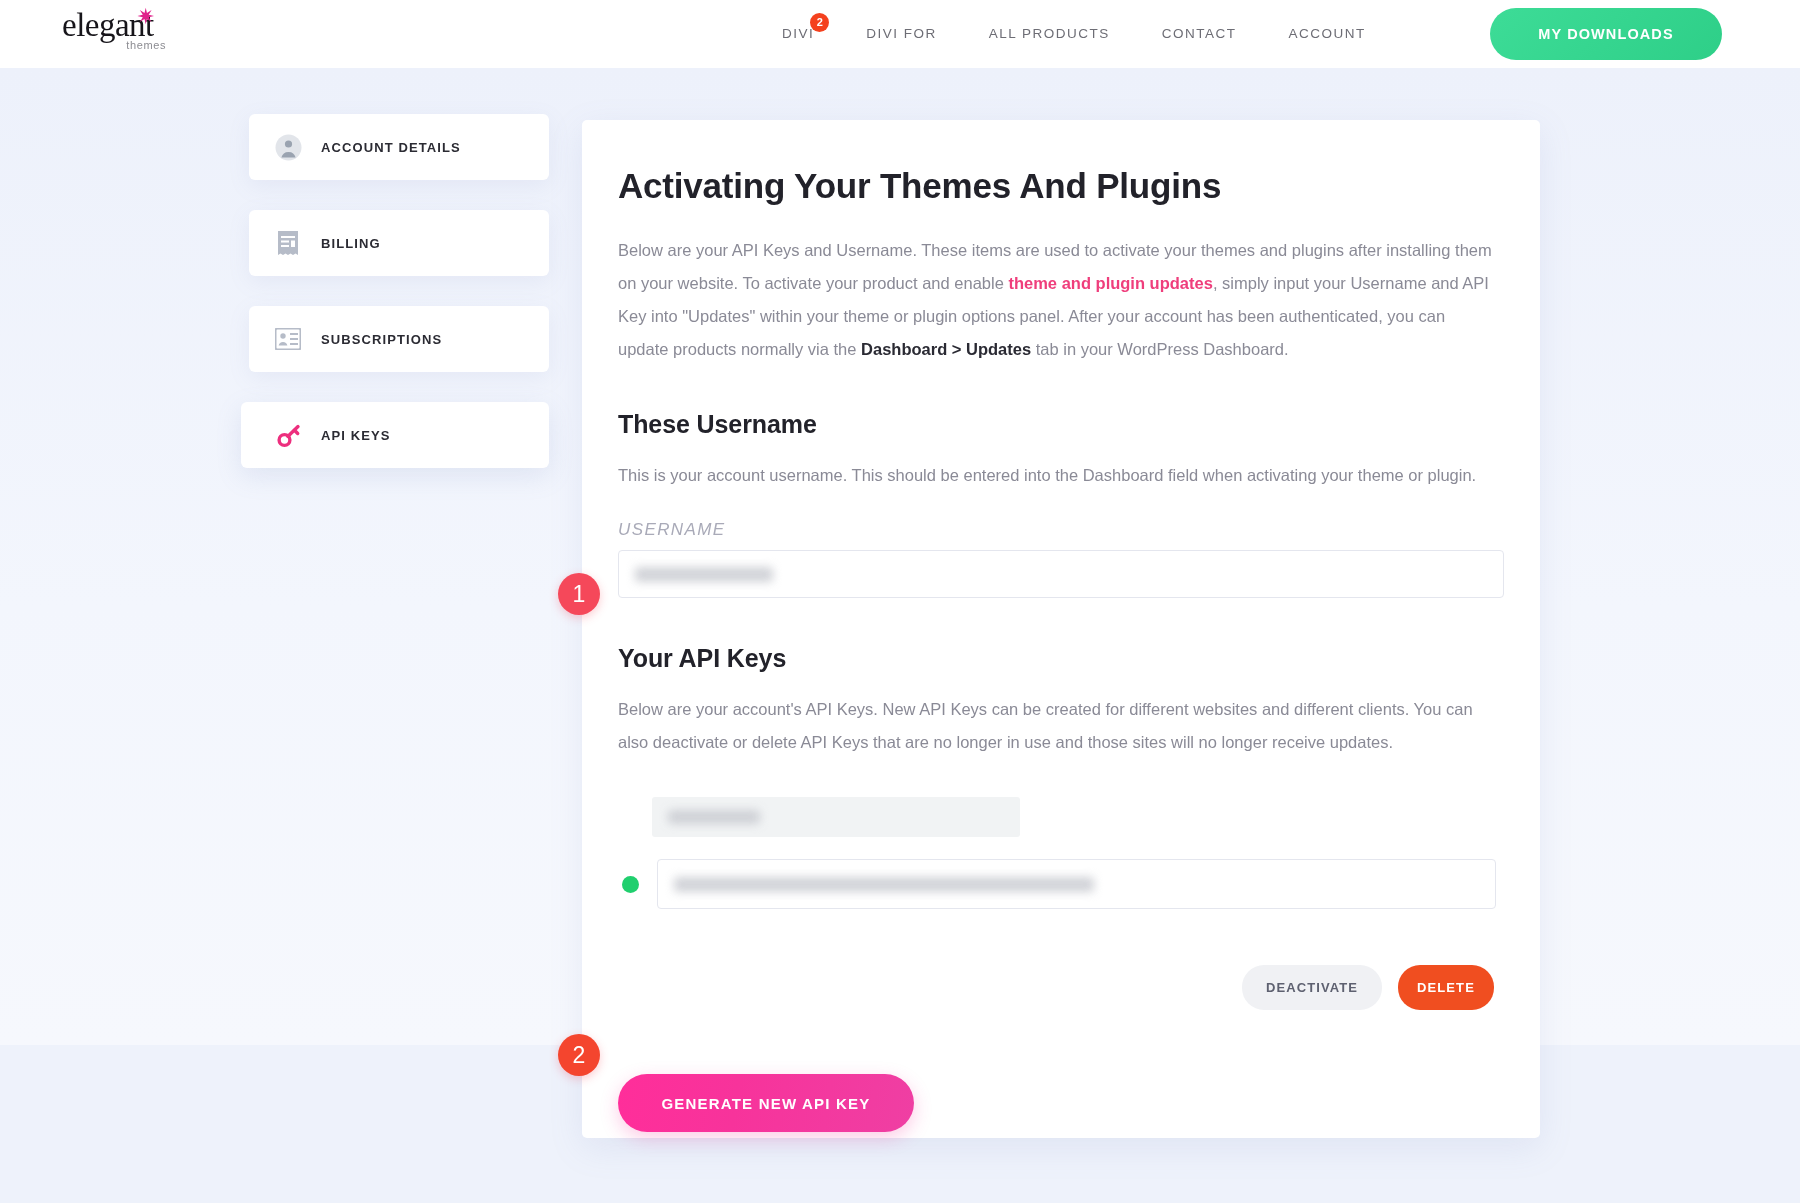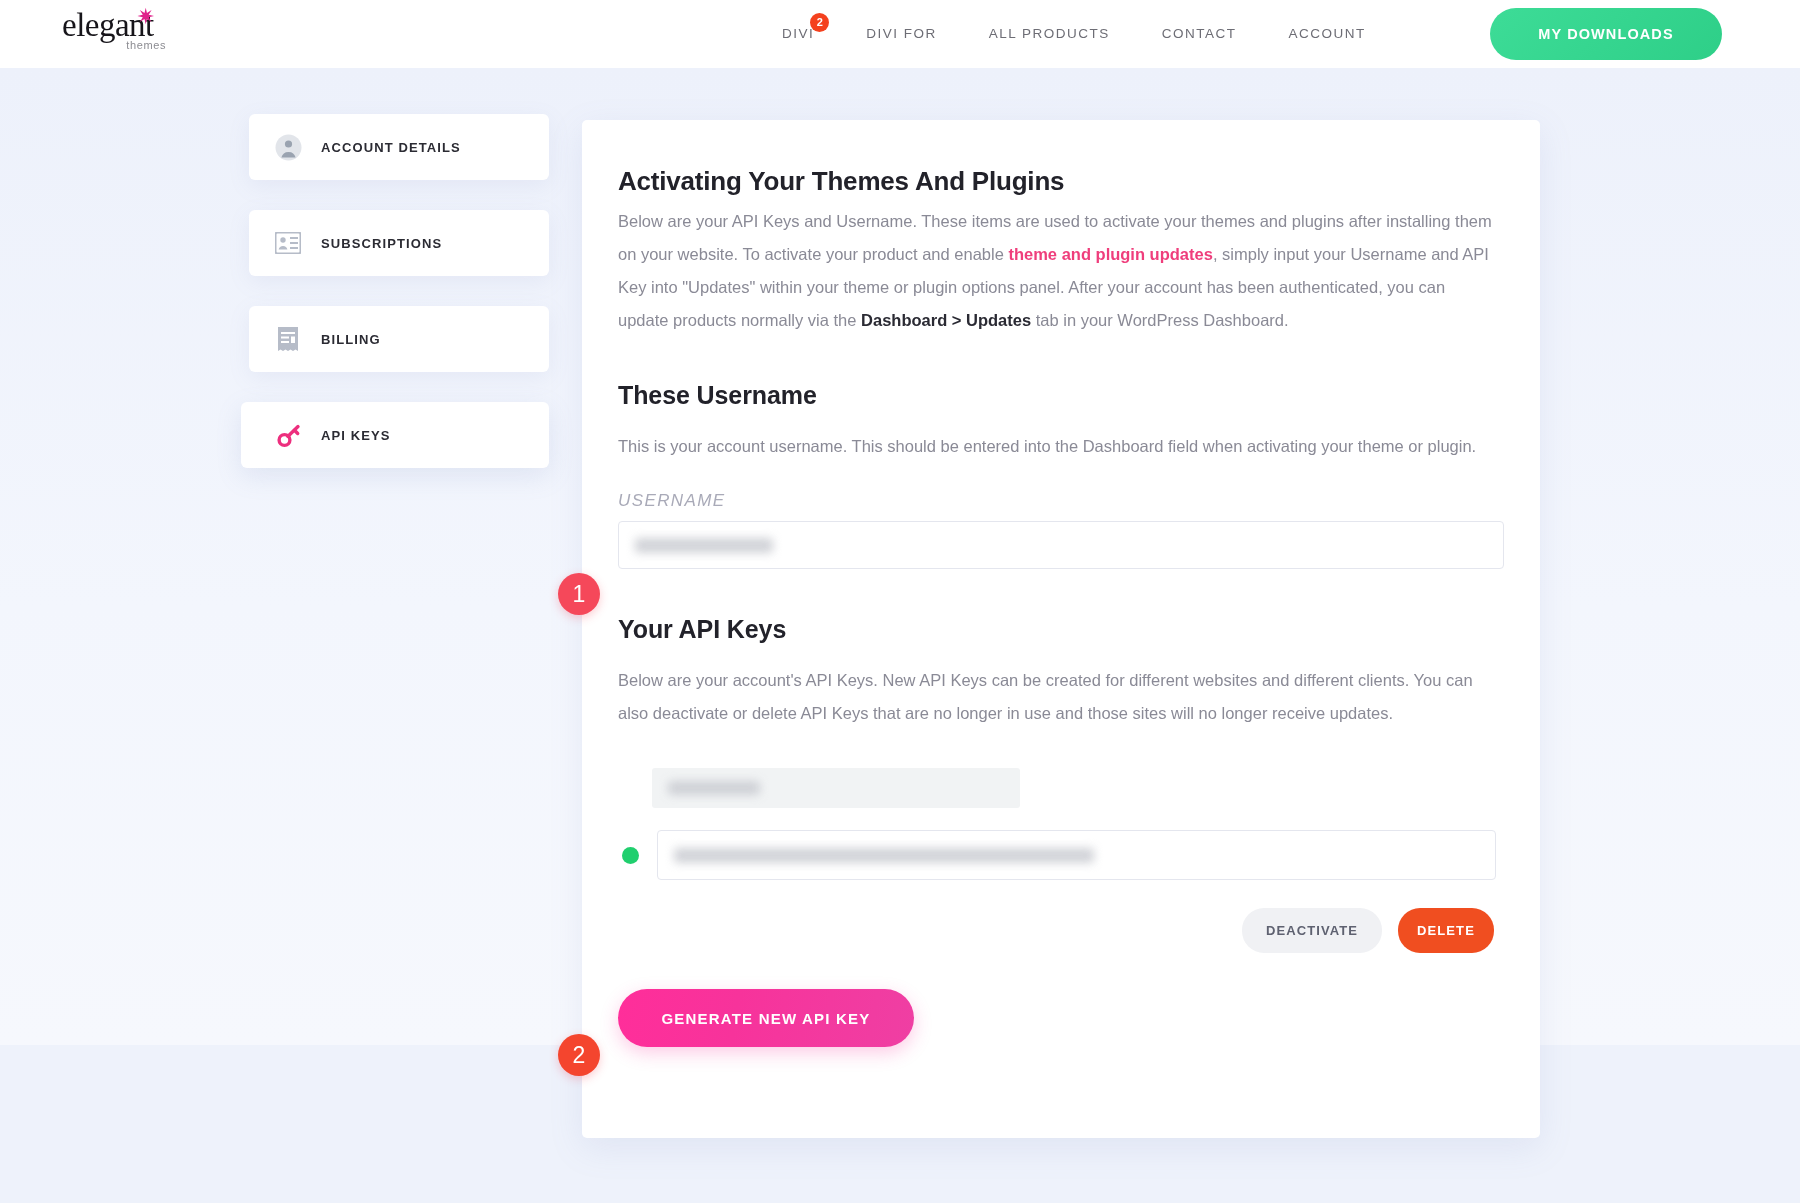--- a/index.html
+++ b/index.html
@@ -174,25 +174,25 @@
     top: 52px;
     width: 958px;
     height: 1018px;
     background: #ffffff;
     border-radius: 5px;
     box-shadow: 0 10px 34px rgba(120,136,190,0.13);
   }
   .panel-inner { padding: 46px 44px 0 36px; }
 
   h1.title {
-    font-size: 26px;
+    font-size: 35px;
     font-weight: bold;
     color: #22222a;
     letter-spacing: -0.2px;
-    margin-bottom: 8px;
+    margin-bottom: 28px;
   }
   h2.subtitle {
     font-size: 25px;
     font-weight: bold;
     color: #22222a;
     letter-spacing: -0.1px;
     margin-bottom: 20px;
   }
   p.body {
     font-size: 16.5px;
@@ -290,20 +290,21 @@
     border-radius: 22px;
     font-family: "Liberation Sans", sans-serif;
     font-size: 13px;
     font-weight: bold;
     letter-spacing: 1.1px;
     cursor: pointer;
     height: 45px;
     display: flex;
     align-items: center;
     justify-content: center;
+    margin-top: 28px;
   }
   .btn-deactivate {
     background: #f0f1f4;
     color: #5e6170;
     width: 140px;
   }
   .btn-delete {
     background: #f04e20;
     color: #ffffff;
     width: 96px;
@@ -383,49 +384,49 @@
 
     <div class="side-item">
       <span class="side-icon">
         <svg width="27" height="27" viewBox="0 0 27 27">
           <circle cx="13.5" cy="13.5" r="13" fill="#e2e5ea"></circle>
           <circle cx="13.5" cy="10" r="3.6" fill="#9aa3b0"></circle>
           <path d="M6.4 23.5a7.3 7.3 0 0 1 14.2 0z" fill="#9aa3b0"></path>
         </svg>
       </span>
       <span class="side-label">ACCOUNT DETAILS</span>
+    </div>
+
+    <div class="side-item">
+      <span class="side-icon">
+        <svg width="24" height="26" viewBox="0 0 24 26">
+          <path d="M2 1h20v24l-2.5-1.6L17 25l-2.5-1.6L12 25l-2.5-1.6L7 25l-2.5-1.6L2 25z" fill="#b6bcc8"></path>
+          <rect x="5" y="6" width="14" height="2" fill="#fff"></rect>
+          <rect x="5" y="10.5" width="8" height="2" fill="#fff"></rect>
+          <rect x="5" y="15" width="8" height="2" fill="#fff"></rect>
+          <rect x="15" y="10.5" width="4" height="6.5" fill="#fff"></rect>
+        </svg>
+      </span>
+      <span class="side-label">BILLING</span>
     </div>
 
     <div class="side-item">
       <span class="side-icon">
         <svg width="26" height="22" viewBox="0 0 26 22">
           <rect x="0.5" y="0.5" width="25" height="21" rx="2" fill="none" stroke="#b6bcc8" stroke-width="2"></rect>
           <circle cx="8" cy="8" r="2.7" fill="#b6bcc8"></circle>
           <path d="M3.6 17.5a4.5 4.5 0 0 1 8.8 0z" fill="#b6bcc8"></path>
           <rect x="15" y="5" width="8" height="2" fill="#b6bcc8"></rect>
           <rect x="15" y="10" width="8" height="2" fill="#b6bcc8"></rect>
           <rect x="15" y="15" width="8" height="2" fill="#b6bcc8"></rect>
         </svg>
       </span>
       <span class="side-label">SUBSCRIPTIONS</span>
     </div>
 
-    <div class="side-item">
-      <span class="side-icon">
-        <svg width="24" height="26" viewBox="0 0 24 26">
-          <path d="M2 1h20v24l-2.5-1.6L17 25l-2.5-1.6L12 25l-2.5-1.6L7 25l-2.5-1.6L2 25z" fill="#b6bcc8"></path>
-          <rect x="5" y="6" width="14" height="2" fill="#fff"></rect>
-          <rect x="5" y="10.5" width="8" height="2" fill="#fff"></rect>
-          <rect x="5" y="15" width="8" height="2" fill="#fff"></rect>
-          <rect x="15" y="10.5" width="4" height="6.5" fill="#fff"></rect>
-        </svg>
-      </span>
-      <span class="side-label">BILLING</span>
-    </div>
-
     <div class="side-item active">
       <span class="side-icon">
         <svg width="28" height="28" viewBox="0 0 28 28">
           <circle cx="10.5" cy="19" r="5.4" fill="none" stroke="#ed2f7e" stroke-width="3.4"></circle>
           <path d="M13.8 15.4L24 5.6" stroke="#ed2f7e" stroke-width="3.4" stroke-linecap="round"></path>
           <path d="M20.5 9.3l3.2 3.2" stroke="#ed2f7e" stroke-width="3.4" stroke-linecap="round"></path>
         </svg>
       </span>
       <span class="side-label">API KEYS</span>
     </div>

